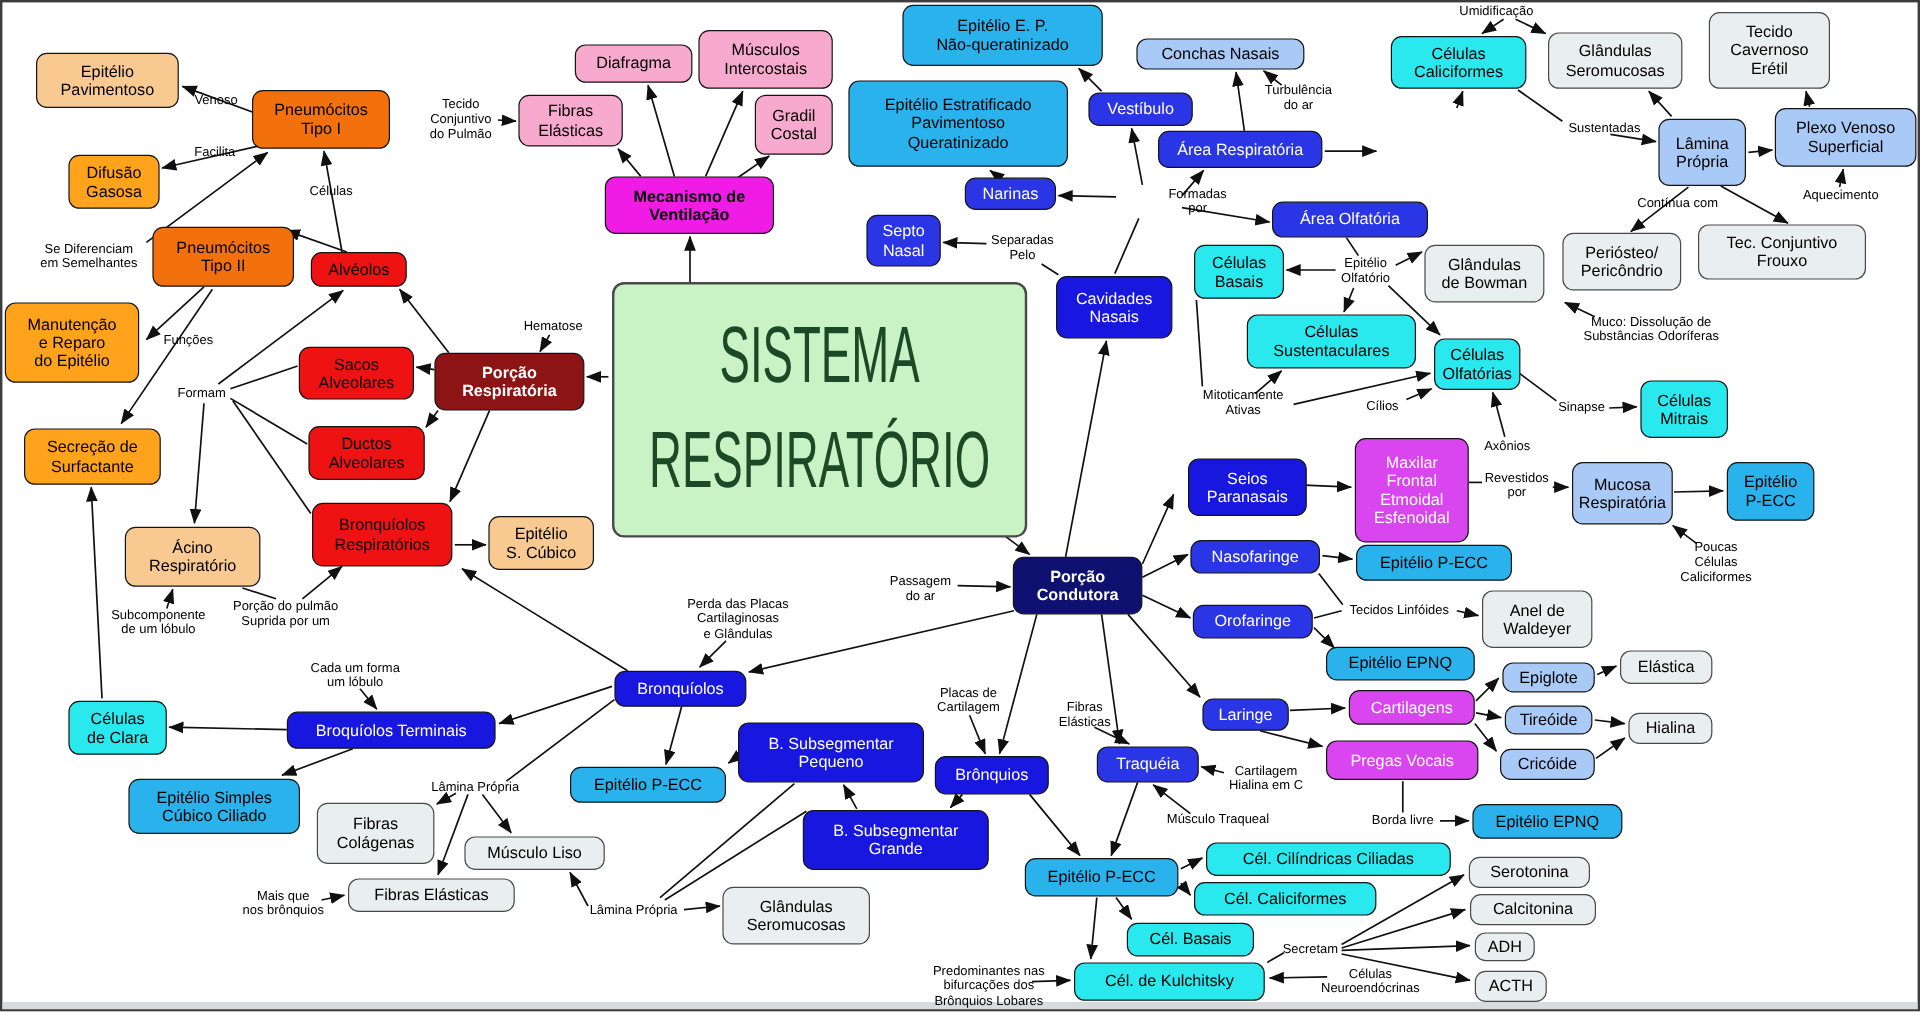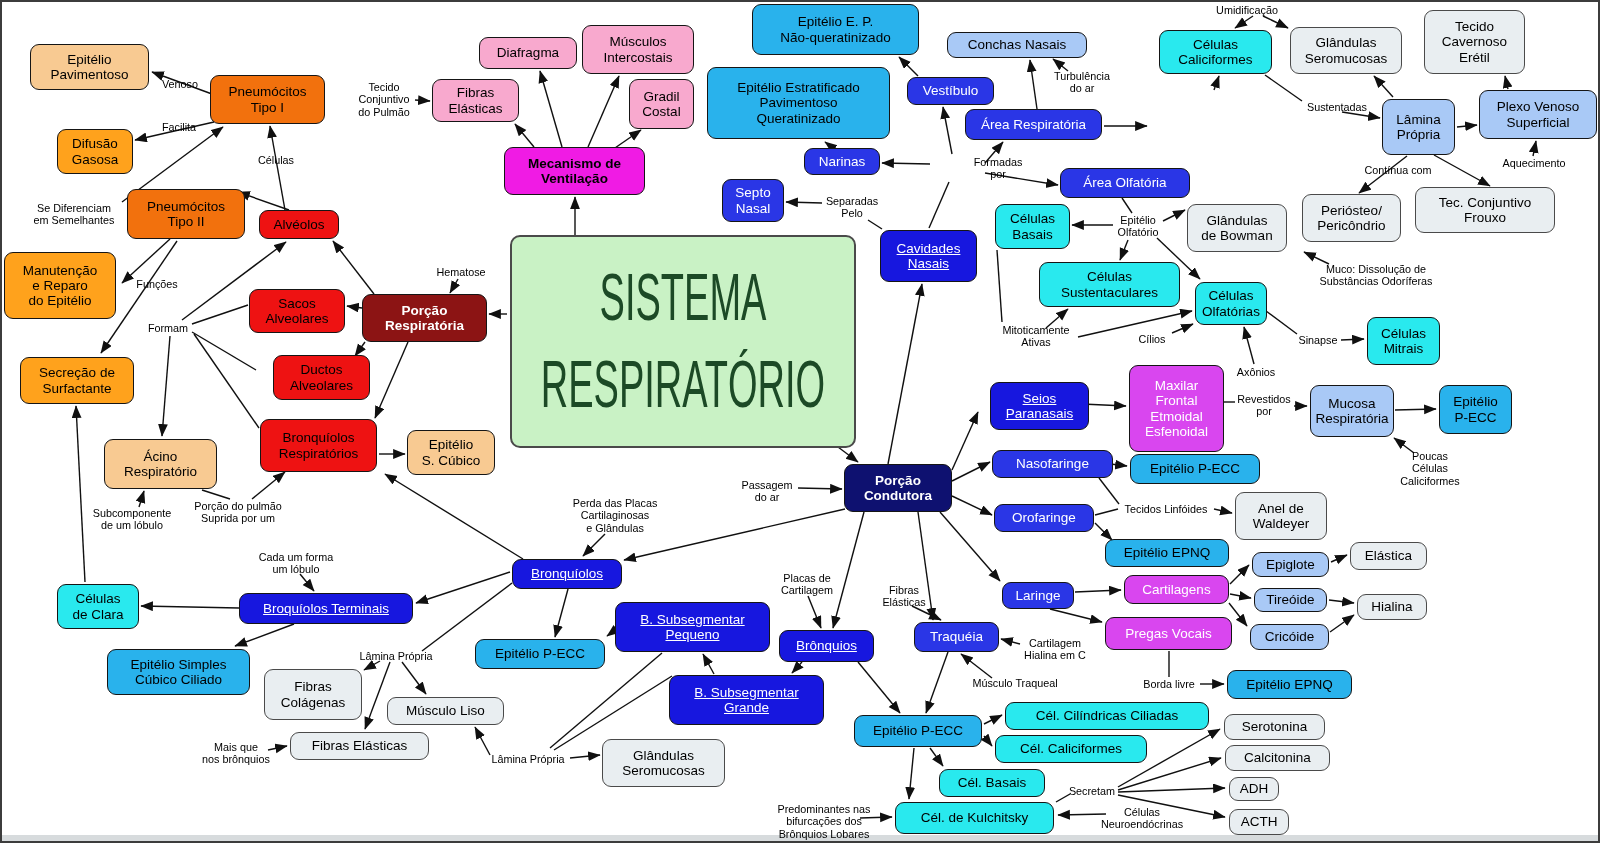--- a/index.html
+++ b/index.html
@@ -14,21 +14,21 @@
   .peach{background:#F8CA92;}
   .orange{background:#FFA21C;}
   .dkorange{background:#F2710D;}
   .red{background:#EE1212;}
   .maroon{background:#8C1414;color:#fff;font-weight:bold;}
   .pink{background:#F8A9CE;}
   .magenta{background:#F01BE4;font-weight:bold;}
   .cyan{background:#29E9EE;}
   .medblue{background:#29B2EC;}
   .blue{background:#2A36E6;color:#fff;}
-  .dkblue{background:#1717DF;color:#fff;text-decoration:underline;}
+  .dkblue{background:#1717DF;color:#fff;}
   .navy{background:#0E1170;color:#fff;font-weight:bold;}
   .royal{background:#d946ef;color:#fff;}
   .peri{background:#A9C9F6;}
   .gray{background:#E9EEF1;border-color:#4a4a4a;}
   #title-box{position:absolute;left:508px;top:233px;width:342px;height:209px;background:#C9F2C5;
              border:2px solid #4a4a4a;border-radius:10px;display:flex;align-items:center;justify-content:center;}
   #title-text{transform:scaleY(1.75);text-transform:uppercase;font-size:38px;color:#1c4a26;
               text-align:center;line-height:1.32;white-space:pre-line;}
   .bottom-strip{position:absolute;left:0;right:0;bottom:0;height:6px;background:#d7dbdd;}
 </style>
@@ -190,21 +190,21 @@
     <div class="node red" style="left: 257px; top: 208px; width: 80px; height: 29px;">Alvéolos</div>
     <div class="node orange" style="left: 2px; top: 250px; width: 112px; height: 67px;">Manutenção
 e Reparo
 do Epitélio</div>
     <div class="node orange" style="left: 18px; top: 355px; width: 114px; height: 47px;">Secreção de
 Surfactante</div>
     <div class="node peach" style="left: 102px; top: 437px; width: 113px; height: 50px;">Ácino
 Respiratório</div>
     <div class="node red" style="left: 247px; top: 287px; width: 96px; height: 44px;">Sacos
 Alveolares</div>
-    <div class="node red" style="left: 255px; top: 353px; width: 97px; height: 45px; margin-left: 16px;">Ductos
+    <div class="node red" style="left: 255px; top: 353px; width: 97px; height: 45px;">Ductos
 Alveolares</div>
     <div class="node red" style="left: 258px; top: 417px; width: 117px; height: 53px;">Bronquíolos
 Respiratórios</div>
     <div class="node peach" style="left: 405px; top: 428px; width: 88px; height: 45px;">Epitélio
 S. Cúbico</div>
     <div class="node cyan" style="left: 55px; top: 582px; width: 82px; height: 45px;">Células
 de Clara</div>
     <div class="node dkblue" style="left: 237px; top: 591px; width: 174px; height: 31px;">Broquíolos Terminais</div>
     <div class="node medblue" style="left: 105px; top: 647px; width: 143px; height: 46px;">Epitélio Simples
 Cúbico Ciliado</div>
@@ -267,21 +267,21 @@
     <div class="node dkblue" style="left: 988px; top: 380px; width: 99px; height: 48px;">Seios
 Paranasais</div>
     <div class="node royal" style="left: 1127px; top: 363px; width: 95px; height: 87px;">Maxilar
 Frontal
 Etmoidal
 Esfenoidal</div>
     <div class="node peri" style="left: 1308px; top: 383px; width: 84px; height: 52px;">Mucosa
 Respiratória</div>
     <div class="node medblue" style="left: 1437px; top: 383px; width: 73px; height: 49px;">Epitélio
 P-ECC</div>
-    <div class="node blue" style="left: 990px; top: 448px; width: 121px; height: 28px;">Nasofaringe</div>
+    <div class="node blue" style="left: 990px; top: 448px; width: 108px; height: 28px;">Nasofaringe</div>
     <div class="node medblue" style="left: 1128px; top: 452px; width: 130px; height: 30px;">Epitélio P-ECC</div>
     <div class="node blue" style="left: 992px; top: 502px; width: 100px; height: 28px;">Orofaringe</div>
     <div class="node gray" style="left: 1233px; top: 490px; width: 92px; height: 48px;">Anel de
 Waldeyer</div>
     <div class="node medblue" style="left: 1103px; top: 537px; width: 124px; height: 28px;">Epitélio EPNQ</div>
     <div class="node blue" style="left: 1000px; top: 580px; width: 72px; height: 27px;">Laringe</div>
     <div class="node royal" style="left: 1122px; top: 573px; width: 105px; height: 29px;">Cartilagens</div>
     <div class="node peri" style="left: 1250px; top: 550px; width: 77px; height: 25px;">Epiglote</div>
     <div class="node peri" style="left: 1252px; top: 586px; width: 73px; height: 24px;">Tireóide</div>
     <div class="node peri" style="left: 1248px; top: 622px; width: 79px; height: 26px;">Cricóide</div>

